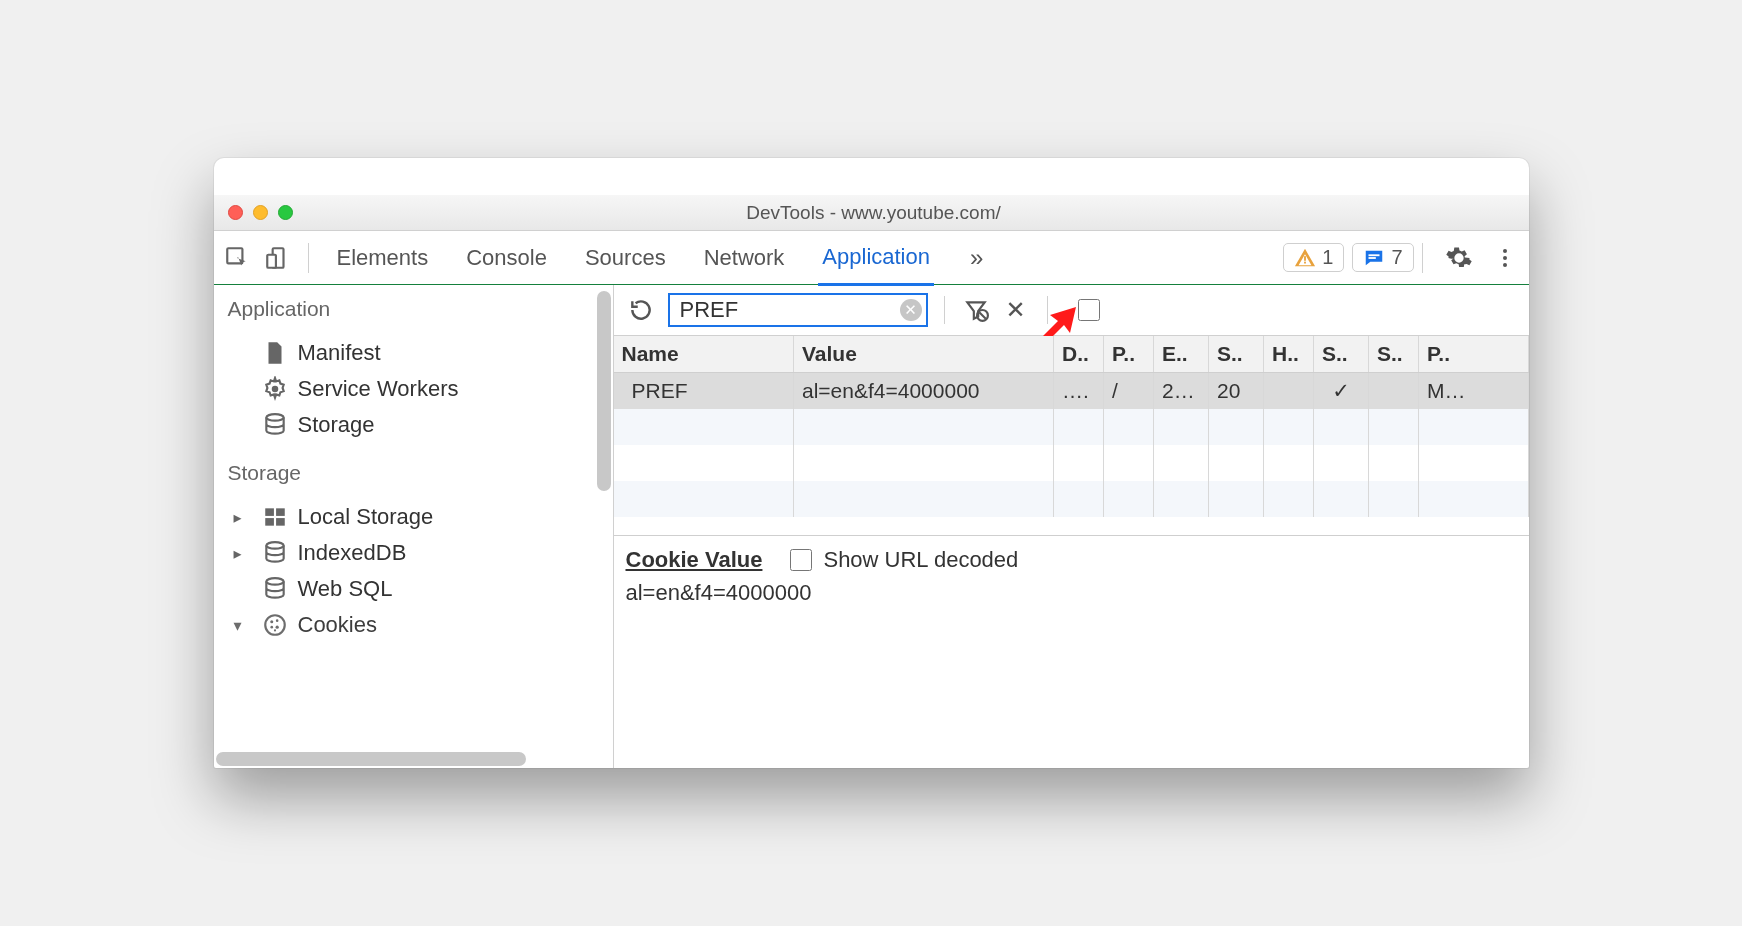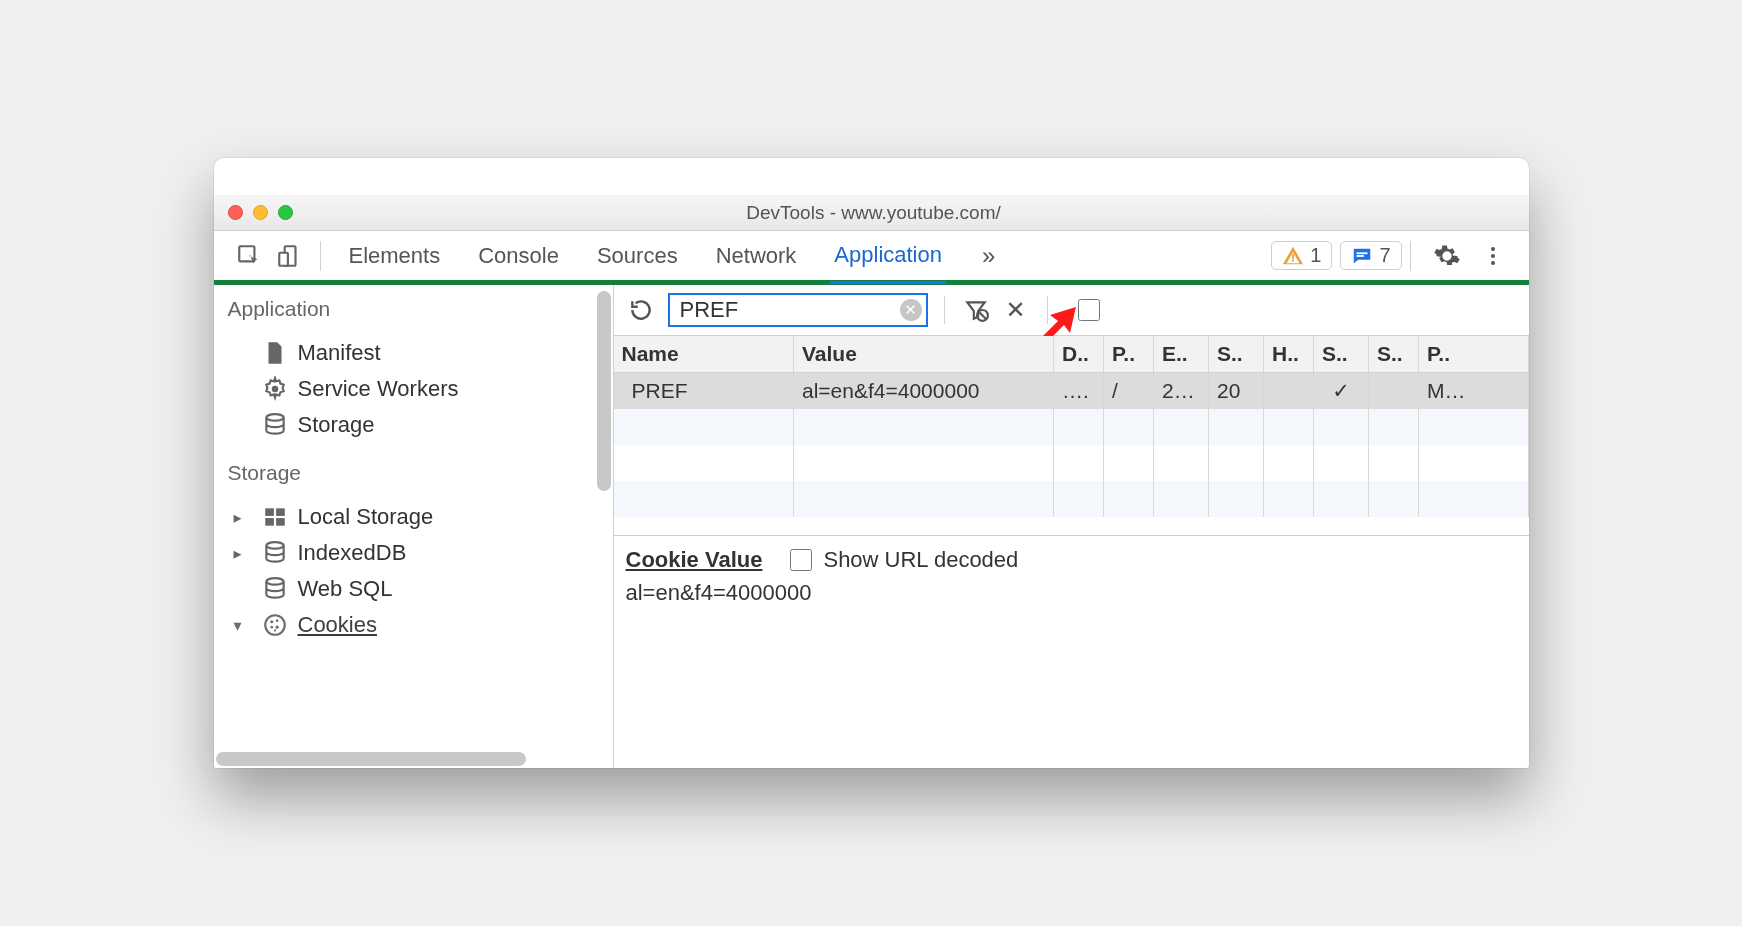--- a/index.html
+++ b/index.html
@@ -6,21 +6,21 @@
   html, body { margin:0; padding:0; height:100%; }
   body { font-family: -apple-system, "Helvetica Neue", Arial, sans-serif; font-size:22px; color:#333; background:#f0f0f0; display:flex; align-items:center; justify-content:center; }
   .window { width:1315px; height:610px; background:#fff; border-radius:10px 10px 2px 2px; box-shadow: 0 30px 60px rgba(0,0,0,0.35), 0 0 0 1px rgba(0,0,0,0.05); overflow:hidden; display:flex; flex-direction:column; }
   .titlebar { height:36px; background:linear-gradient(#f6f6f6,#e8e8e8); border-bottom:1px solid #d0d0d0; display:flex; align-items:center; padding:0 14px;margin-top:37px; }
   .traffic { display:flex; gap:10px; }
   .tl { width:15px; height:15px; border-radius:50%; }
   .tl.red{background:#ff5f57;border:1px solid #e14942;}
   .tl.yellow{background:#febc2e;border:1px solid #e1a126;}
   .tl.green{background:#28c840;border:1px solid #23a934;}
   .titlebar .title { flex:1; text-align:center; font-size:19px; color:#555; }
-  .tabbar { display:flex; align-items:center; border-bottom:5px solid #15803d; padding:0 18px; height:54px; font-size:22px; color:#555; }
+  .tabbar { display:flex; align-items:center; border-bottom:1px solid #15803d; padding:0 6px; height:54px; font-size:22px; color:#555; }
   .tabbar .icon-btn { display:flex; align-items:center; justify-content:center; width:34px; height:34px; color:#666; margin-right:6px; }
   .tabbar .sep { width:1px; height:30px; background:#d0d0d0; margin:0 8px; }
   .tabs { display:flex; gap:30px; align-items:center; flex:1; margin-left:16px; }
   .tab { padding:13px 4px; color:#555; white-space:nowrap; }
   .tab.active { color:#1967d2; border-bottom:3px solid #1a73e8; margin-bottom:-1px; }
   .more-tabs { margin:0 6px; color:#555; font-size:24px; }
   .badges { display:flex; align-items:center; gap:8px; margin-left:auto; }
   .badge { display:flex; align-items:center; gap:6px; border:1px solid #cfcfcf; border-radius:5px; padding:2px 10px; font-size:20px; }
   .badge svg,.badge .glyph{width:22px;height:22px;}
   .badge.warn .glyph{color:#e8a23d;}
@@ -34,21 +34,21 @@
   .custom-scroll-thumb { width:14px; background:#c8c8c8; border-radius:7px; height:200px; }
   .h-scroll { height:18px; display:flex; align-items:center; padding:2px 0; }
   .h-scroll-thumb { height:14px; width:310px; background:#c8c8c8; border-radius:7px; margin-left:2px; }
 
   .section-title { padding:12px 14px 8px 14px; color:#666; font-size:21px; }
   .tree { list-style:none; margin:6px; padding:0; }
   .tree li { display:flex; align-items:center; padding:5px 0 5px 42px; color:#333; font-size:22px; white-space:nowrap; }
   .tree li.branch::before { content:"▸"; position:absolute; margin-left:-28px; color:#666; font-size:16px; }
   .tree li.branch.open::before { content:"▾"; }
   .tree li .ticon { width:26px; height:26px; margin-right:10px; color:#666; display:inline-flex; }
-  .tree li.cut { opacity:0.95;text-decoration:underline; }
+  .tree li.cut { opacity:0.95; }
 
   .main { flex:1; display:flex; flex-direction:column; min-width:0; }
   .toolbar { display:flex; align-items:center; padding:8px 10px; border-bottom:1px solid #d0d0d0; gap:10px; position:relative; }
   .refresh { display:flex; align-items:center; justify-content:center; width:34px; height:34px; color:#555; }
   .filter-input { width:260px; height:34px; border:2px solid #1a73e8; padding:2px 30px 2px 10px; font-size:22px; color:#333; outline:none; }
   .filter-wrap { position:relative; }
   .clear-x { position:absolute; right:6px; top:50%; transform:translateY(-50%); width:22px; height:22px; border-radius:50%; background:#c6c6c6; color:#fff; font-size:15px; display:flex; align-items:center; justify-content:center; }
   .tool-sep { width:1px; height:28px; background:#d0d0d0; margin:0 6px; }
   .funnel, .xbtn { width:30px; height:30px; color:#555; display:flex; align-items:center; justify-content:center; font-size:24px; }
   .chk-row { display:flex; align-items:center; gap:10px; margin-left:10px; white-space:nowrap; overflow:hidden; }

